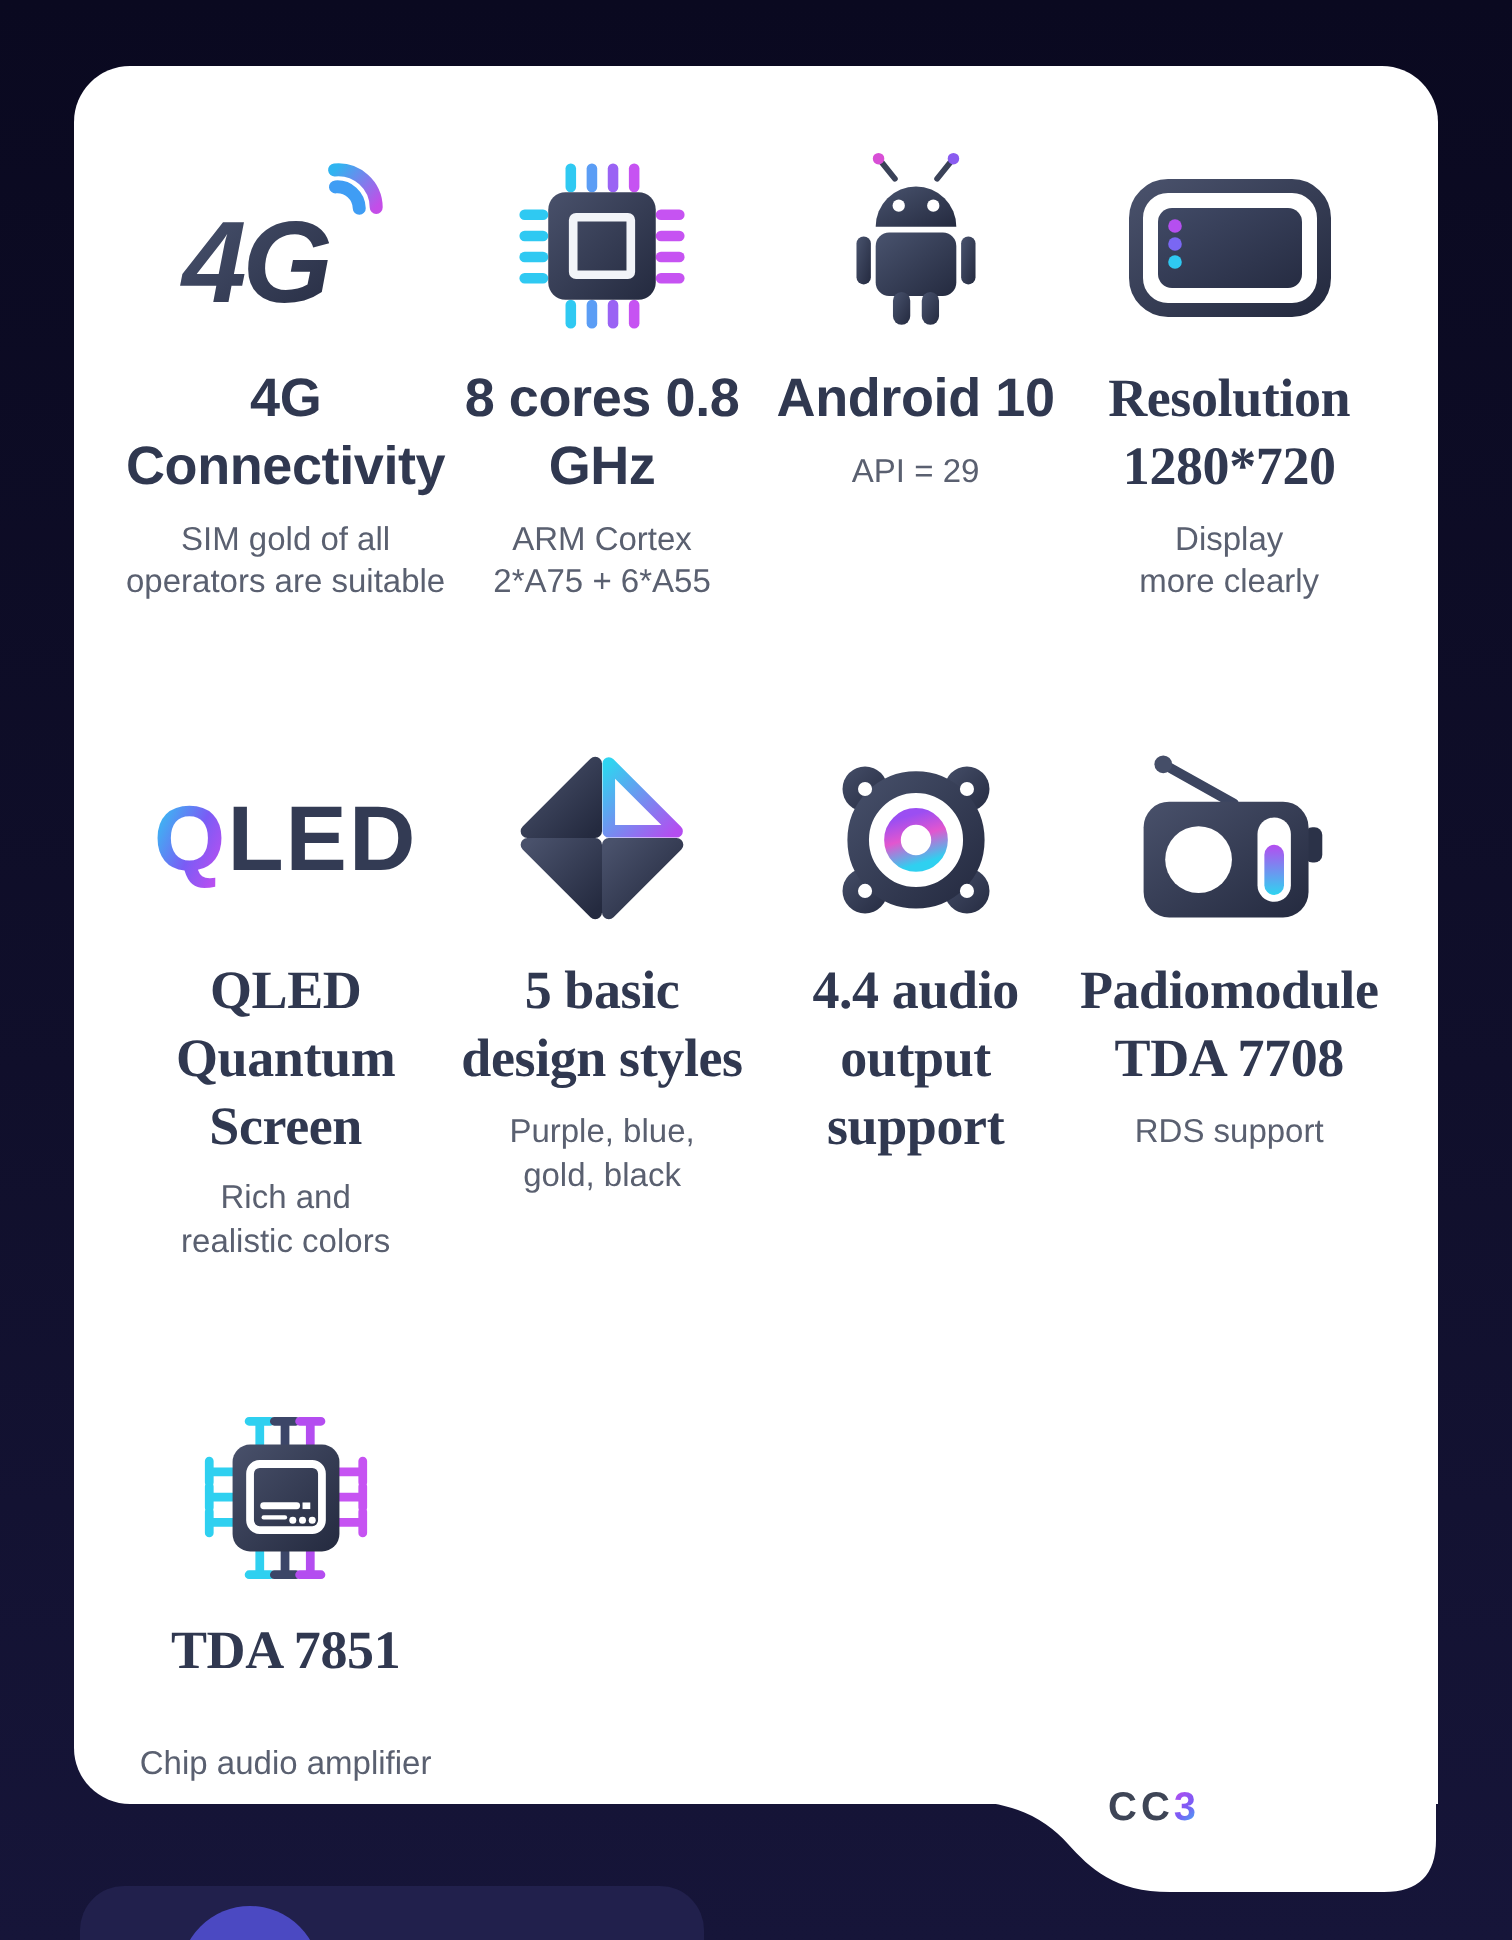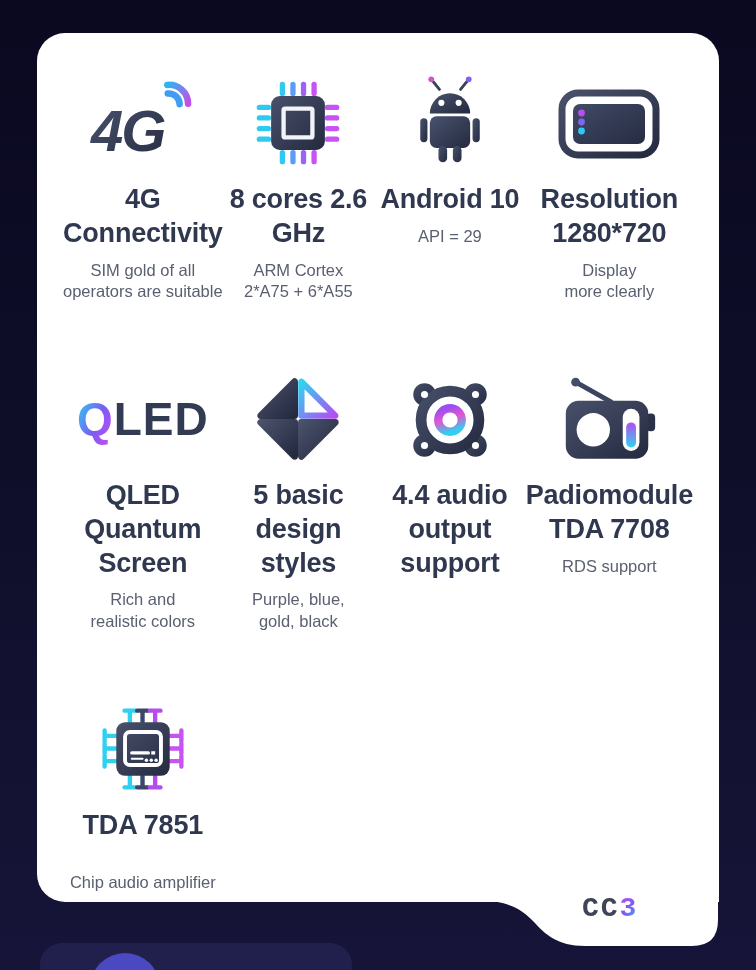--- a/index.html
+++ b/index.html
@@ -7,22 +7,22 @@
     width:756px; height:970px; overflow:hidden; position:relative;
     background:linear-gradient(180deg,#0a0920 0%, #100f2b 55%, #161539 100%);
     font-family:"Liberation Sans", sans-serif;
   }
   .card {
     position:absolute; left:37px; top:33px; width:682px; height:869px;
     background:#ffffff; border-radius:28px 28px 0 28px;
   }
   .tab-svg { position:absolute; left:479px; top:900px; display:block; }
   .cc3-logo {
-    position:absolute; left:582px; top:893px; width:120px;
-    font-size:28px; font-weight:700; letter-spacing:2px; color:#3e4556;font-family:Liberation Mono, monospace;
+    position:absolute; left:554px; top:893px; width:120px;
+    font-size:20px; font-weight:700; letter-spacing:2px; color:#3e4556;
   }
   .cc3-num {
     background:linear-gradient(135deg,#b44df0 10%, #7a5cf5 50%, #2fc9f2 95%);
     -webkit-background-clip:text; background-clip:text; color:transparent;
   }
   .next-card {
     position:absolute; left:40px; top:943px; width:312px; height:40px;
     background:#21204c; border-radius:22px 22px 0 0;
   }
   .deco-circle {
@@ -33,21 +33,21 @@
     position:absolute; left:37px; top:33px; width:682px; height:869px;
     box-sizing:border-box; padding:40px 26px 0 26px;
     display:grid; grid-template-columns:repeat(4,1fr); row-gap:58px;
   }
   .cell { display:flex; flex-direction:column; align-items:center; text-align:center; }
   .icon-box { height:100px; display:flex; align-items:center; justify-content:center; margin-bottom:10px; }
   .title {
     font-size:27px; font-weight:700; color:#303850; line-height:1.25;
     white-space:pre-line; letter-spacing:-0.2px;
   }
-  .row2 .title, .row3 .title { min-height:54px; }
+  .row2 .title, .row3 .title { min-height:54px;font-family:Liberation Serif, serif; }
   .subtitle {
     font-size:16.5px; color:#5a6070; line-height:1.33; white-space:pre-line; margin-top:9px;
   }
   .qled { font-size:46px; font-weight:800; letter-spacing:1px; line-height:1; }
   .qled-q {
     background:linear-gradient(115deg,#2fc9f2 8%, #7a5cf5 55%, #c44df0 92%);
     -webkit-background-clip:text; background-clip:text; color:transparent;
   }
   .qled-led { color:#333b54; }
 </style>
@@ -116,21 +116,21 @@
             <rect x="64" y="7" width="5.5" height="15" rx="2.7" fill="#c653f2"></rect>
           <rect x="31" y="78" width="5.5" height="15" rx="2.7" fill="#2fc9f2"></rect>
             <rect x="42" y="78" width="5.5" height="15" rx="2.7" fill="#5b9df5"></rect>
             <rect x="53" y="78" width="5.5" height="15" rx="2.7" fill="#9a63f4"></rect>
             <rect x="64" y="78" width="5.5" height="15" rx="2.7" fill="#c653f2"></rect>
         </g>
         <rect x="22" y="22" width="56" height="56" rx="9" fill="url(#dk2)"></rect>
         <rect x="35" y="35" width="30" height="30" rx="1.5" fill="none" stroke="#f2f4f8" stroke-width="4.5"></rect>
       </svg>
     </div>
-    <div class="title">8 cores 2.6 GHz</div>
+    <div class="title">8 cores 0.8 GHz</div>
     <div class="subtitle">ARM Cortex
 2*A75 + 6*A55</div>
   </div>
 
   <div class="cell row1">
     <div class="icon-box">
       <svg width="96" height="96" viewBox="0 0 100 100">
         <defs>
           <linearGradient id="dk3" x1="0" y1="0" x2="1" y2="1">
               <stop offset="0" stop-color="#49536e"></stop>

